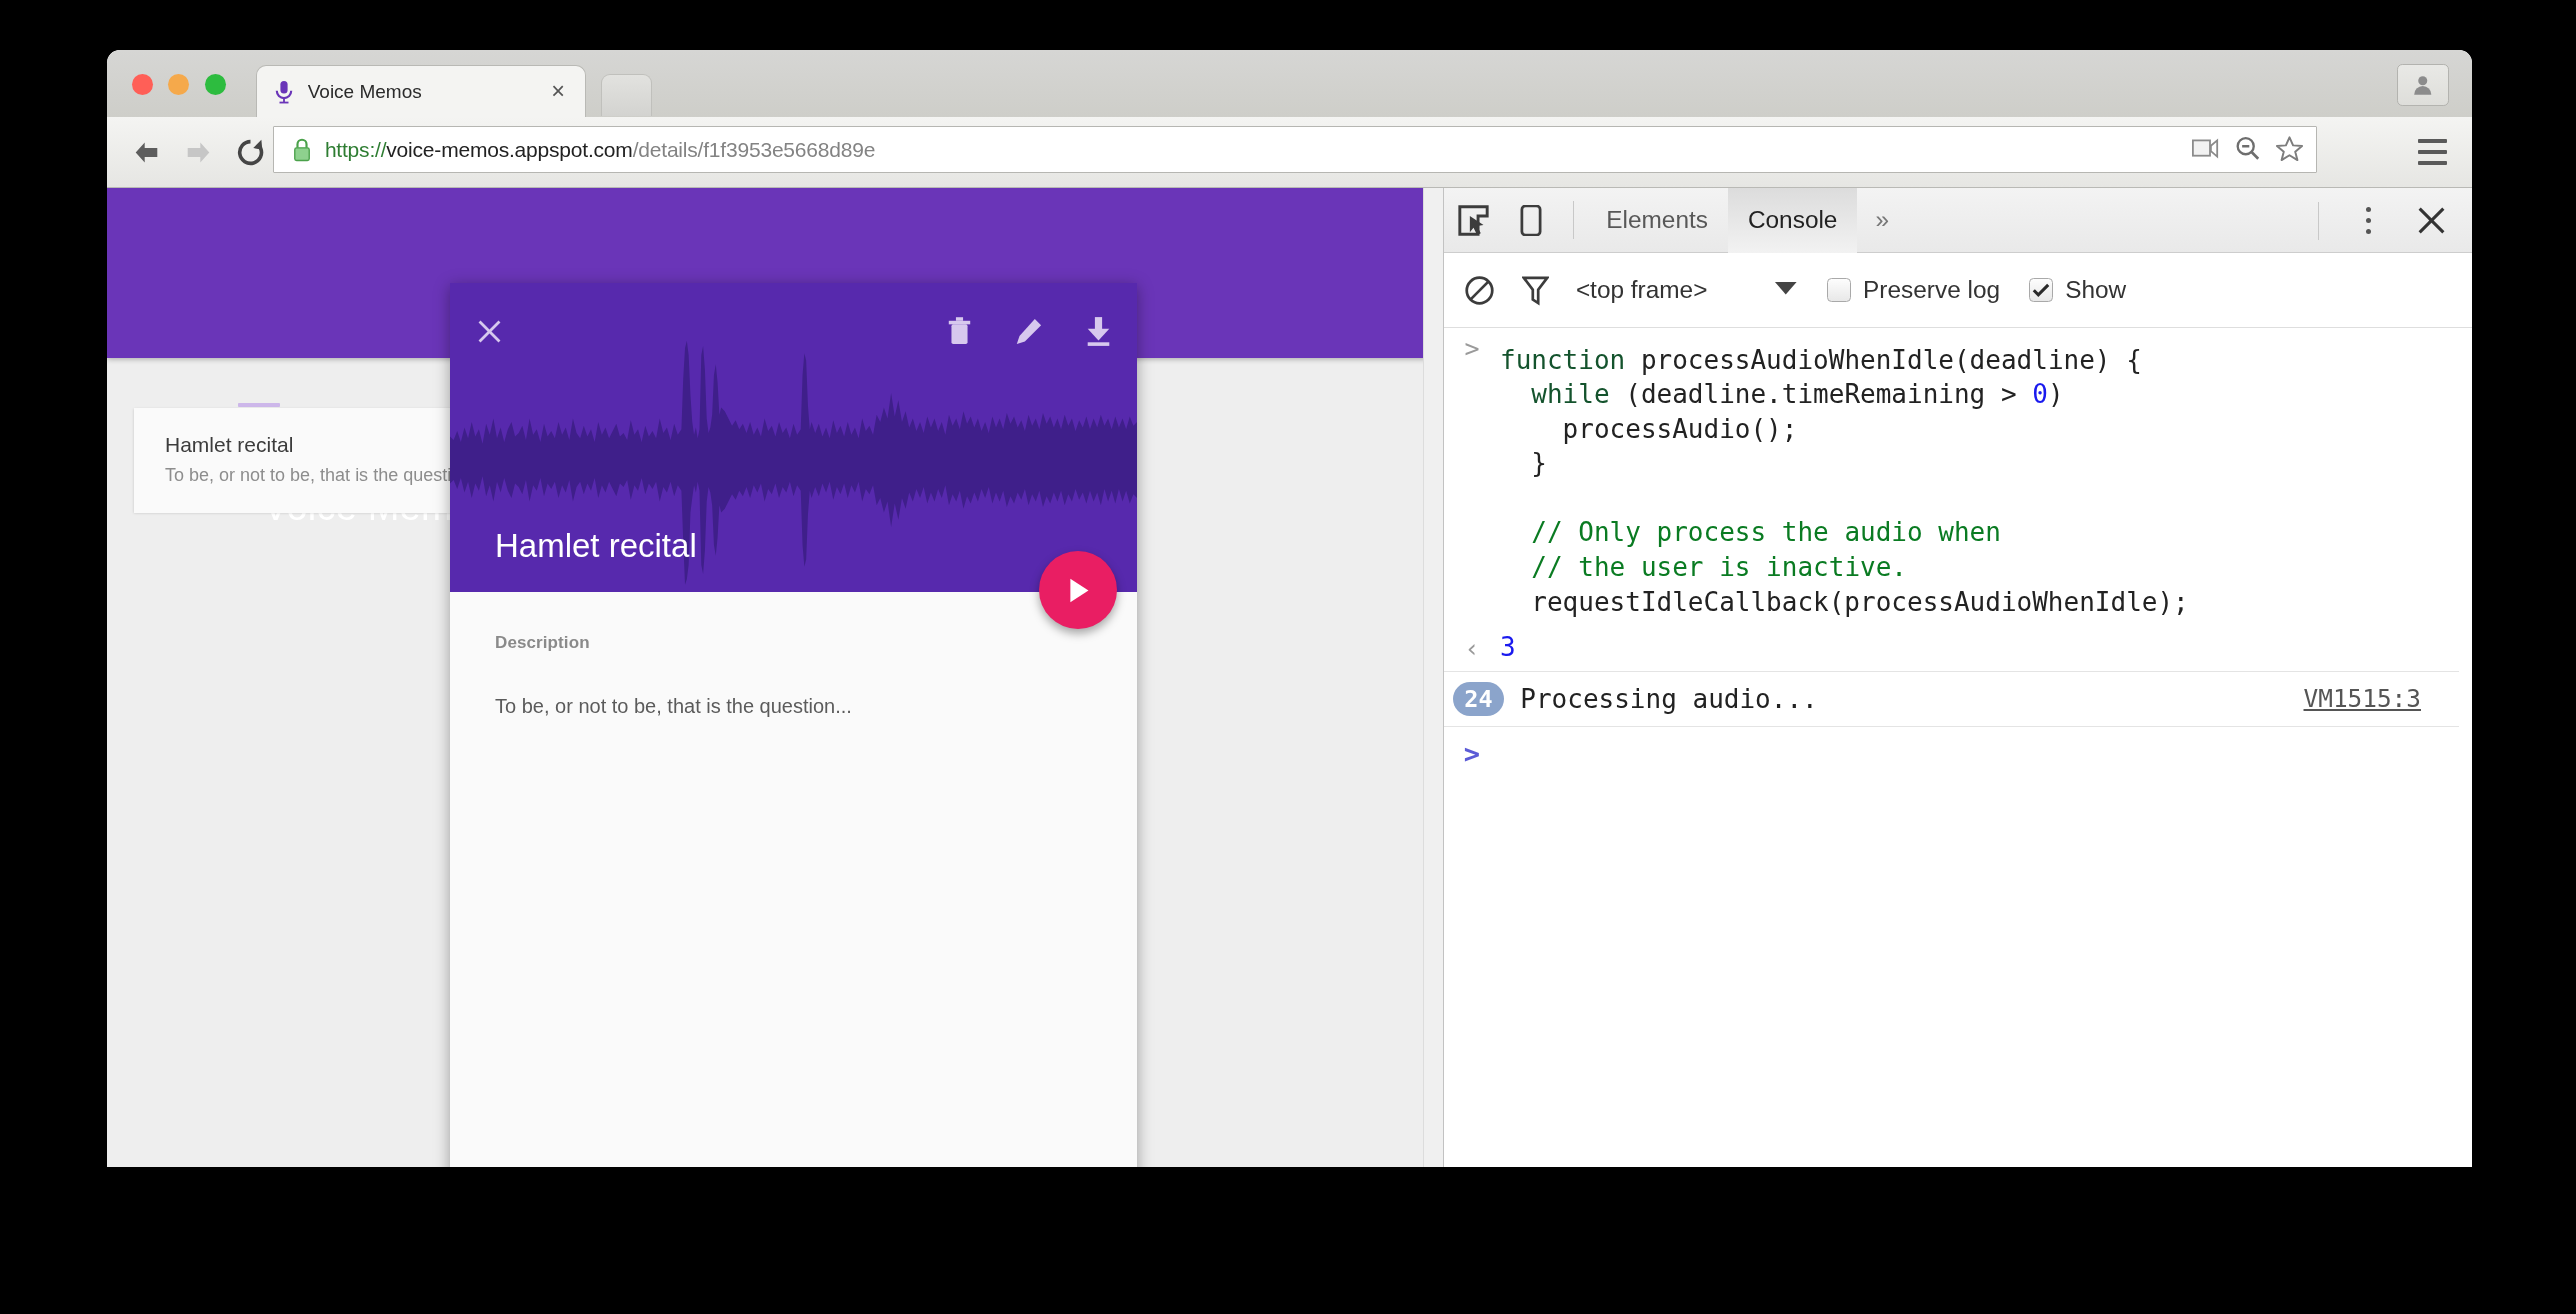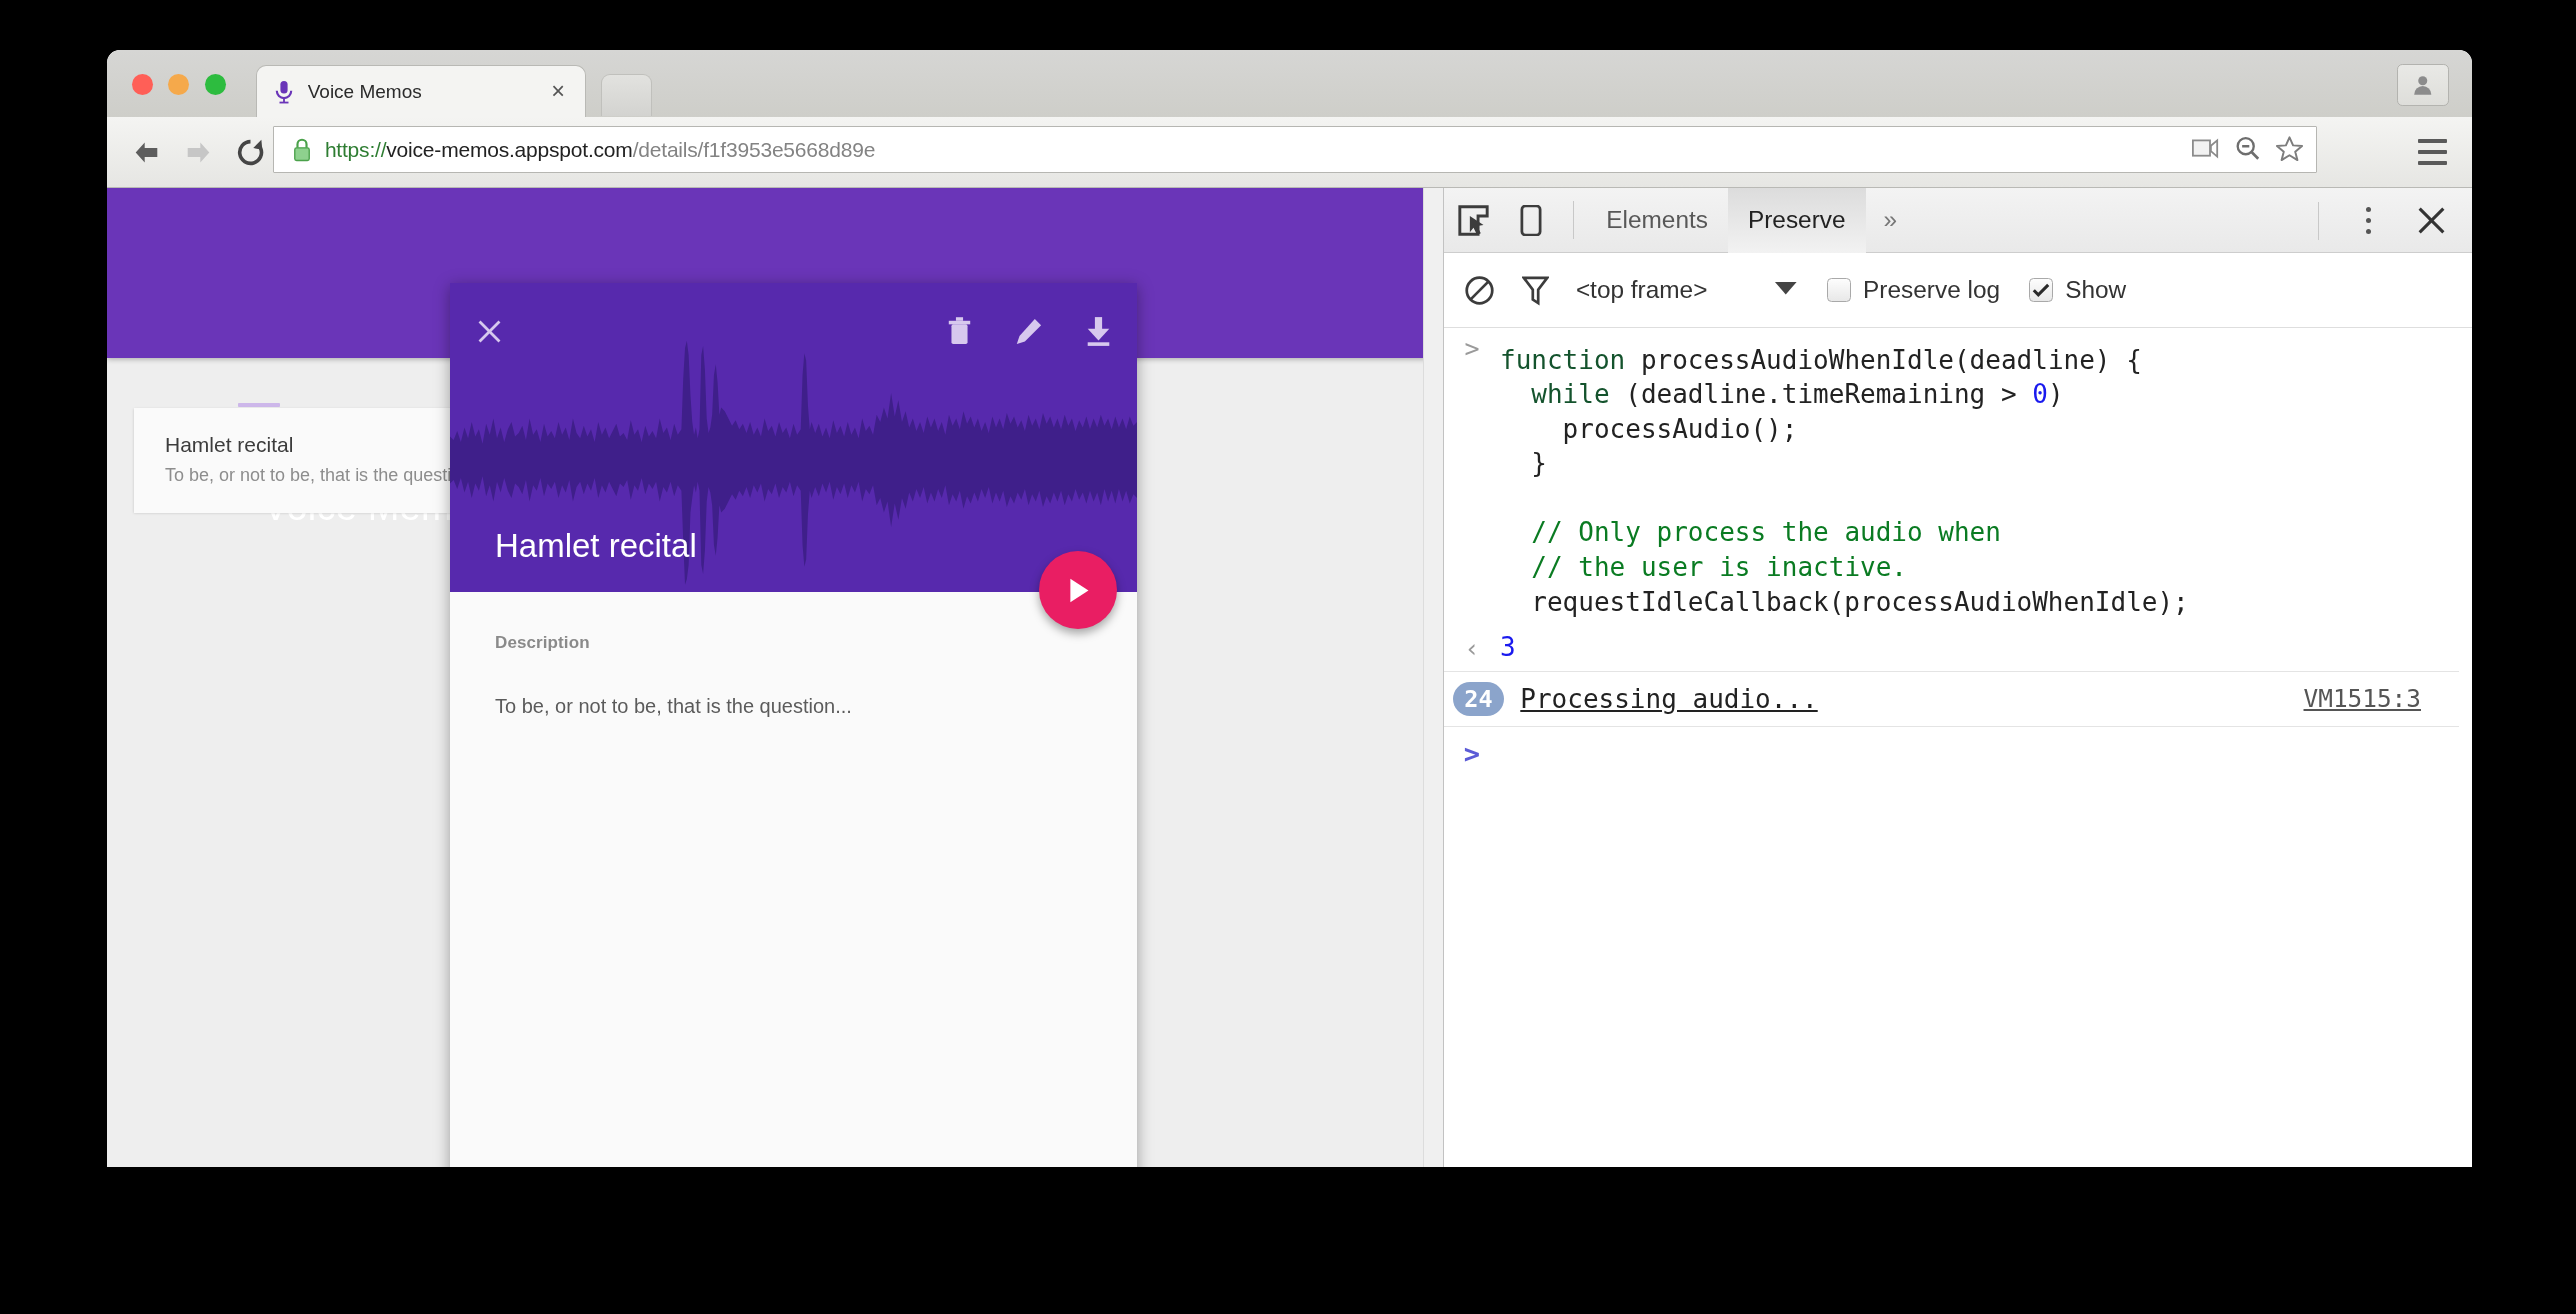--- a/index.html
+++ b/index.html
@@ -332,21 +332,21 @@
     position: relative;
   }
   .count-badge {
     width: 51px; height: 34px;
     background: #8ba4cb; color: #fff;
     border-radius: 17px;
     display: flex; align-items: center; justify-content: center;
     font-size: 23.5px; font-weight: bold;
     margin-left: 9px; flex: none;
   }
-  .log-text { font-size: 26px; color: #222; margin-left: 16.3px; text-decoration: underline; }
+  .log-text { font-size: 26px; color: #222; margin-left: 16.3px; }
   .log-src {
     position: absolute; right: 51px;
     font-size: 24.4px; color: #555;
     text-decoration: underline; cursor: pointer;
   }
   .prompt-row { display: flex; padding-top: 11px; }
   .prompt-caret { width: 56px; text-align: center; font-size: 27px; color: #5b5bd6; font-weight: bold; }
   .console-scrollbar {
     position: absolute; right: 0; top: 0; width: 12.7px; height: 100%;
     background: #fff;
@@ -570,21 +570,21 @@
               <path d="M13 12 L28 22 L21 23 L25 31 L21 33 L17 25 L13 30 Z" fill="#3c3c3c"></path>
             </svg>
           </span>
           <span class="dt-tool-icon">
             <svg width="22" height="31" viewBox="0 0 24 34">
               <rect x="2" y="1" width="20" height="32" rx="4" fill="none" stroke="#3c3c3c" stroke-width="3"></rect>
             </svg>
           </span>
           <span class="dt-sep"></span>
           <span class="dt-tab">Elements</span>
-          <span class="dt-tab active">Preserve</span>
+          <span class="dt-tab active">Console</span>
           <span class="dt-more">»</span>
           <span class="dt-right">
             <span class="dt-sep"></span>
             <span class="dt-kebab">
                 <i></i>
                 <i></i>
                 <i></i>
               </span>
             <span class="dt-close">
               <svg width="31" height="31" viewBox="0 0 34 34">

